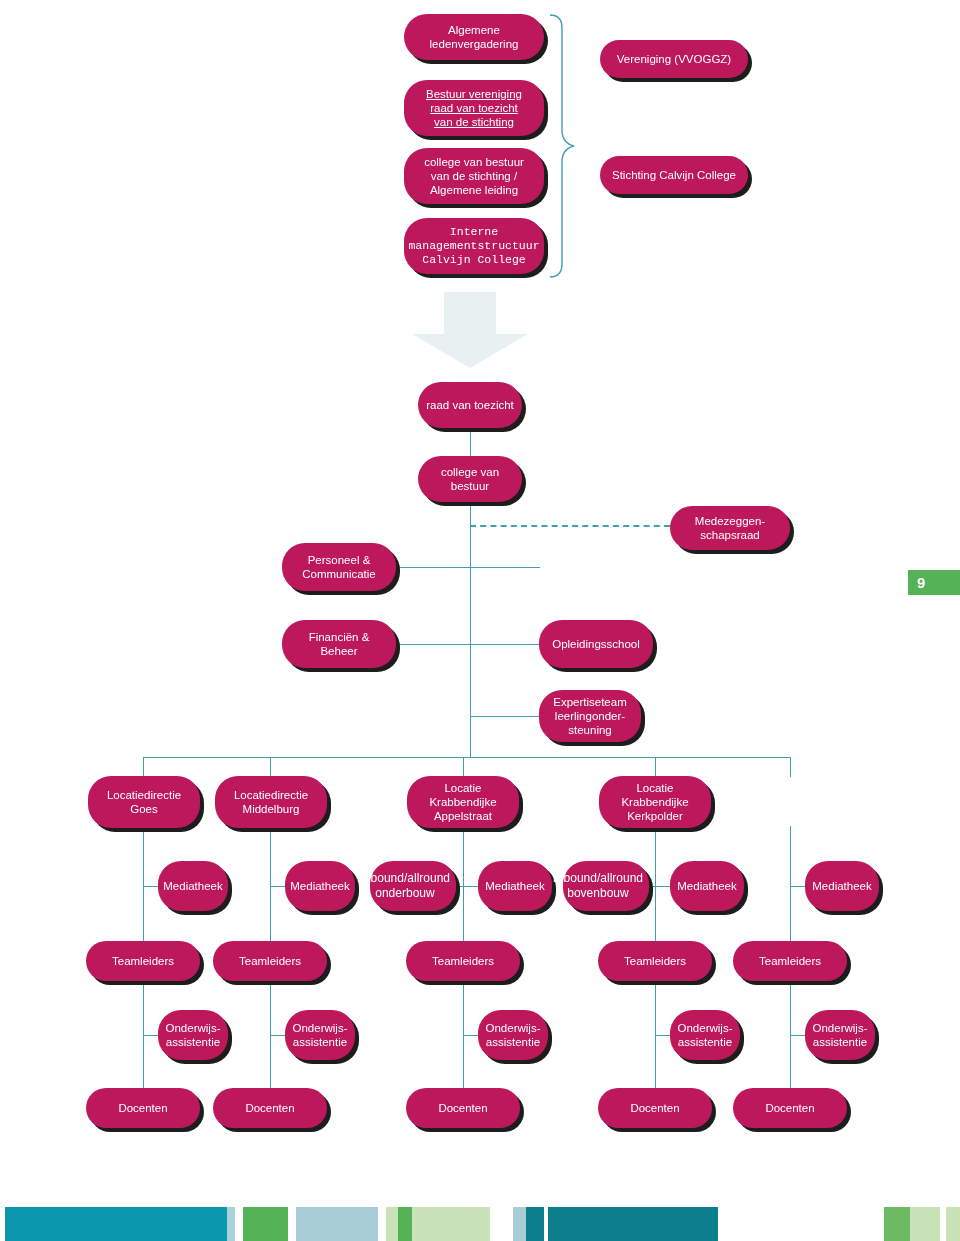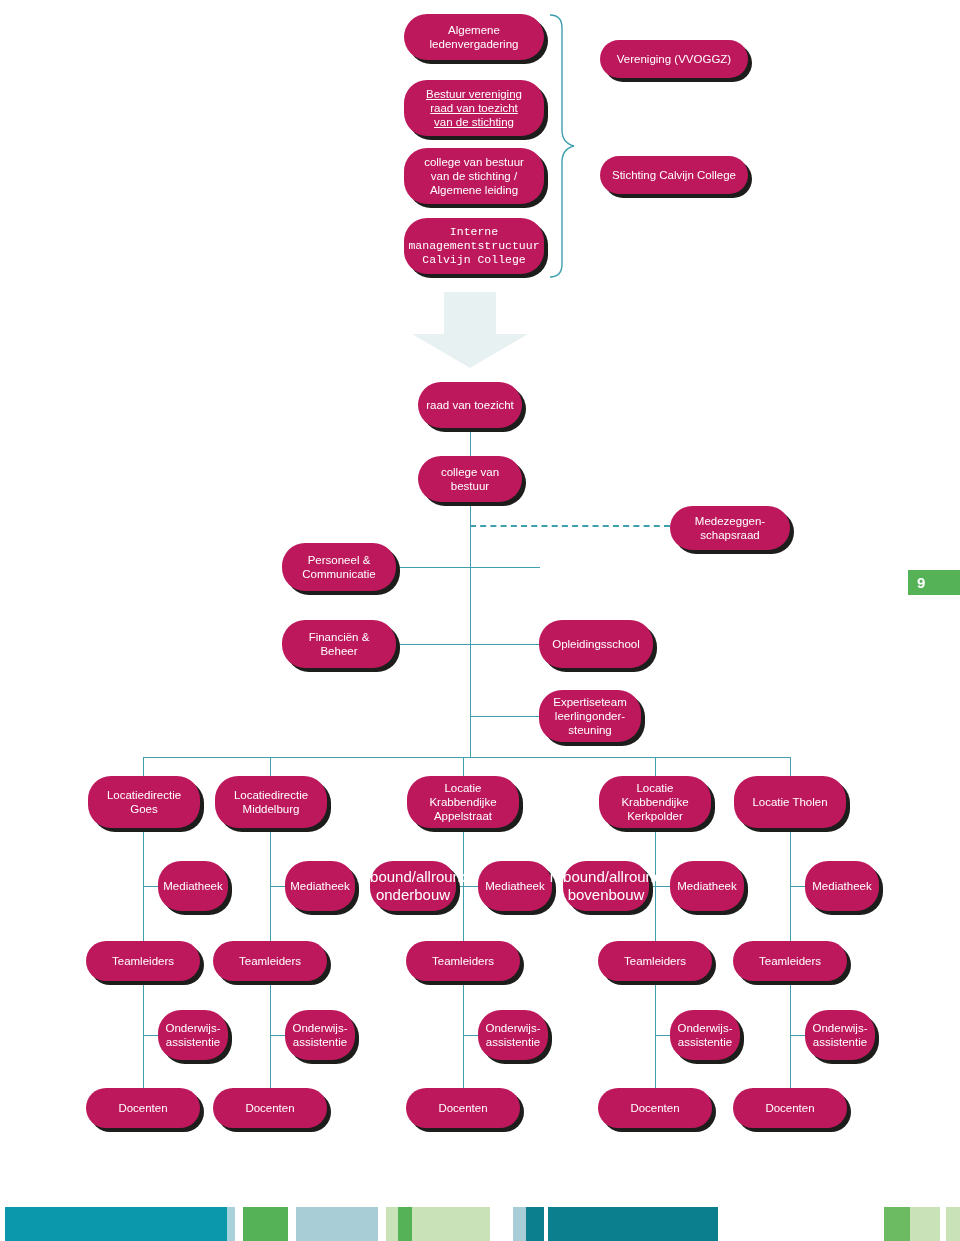--- a/index.html
+++ b/index.html
@@ -28,21 +28,21 @@
     align-items: center;
     justify-content: center;
     text-align: center;
     line-height: 1.22;
     font-size: 11.5px;
     padding: 3px 6px;
     box-shadow: 4px 4px 0 0 #1d1d1b;
     z-index: 5;
   }
   .node span { display: block; white-space: pre-line; }
-  .node.sm { font-size: 15px; }
+  .node.sm { font-size: 12px; justify-content: flex-end; }
   
   .ln {
     position: absolute;
     background: #3f9fae;
     z-index: 1;
   }
   .ln.v { width: 1px; }
   .ln.h { height: 1px; }
   .dashed {
     position: absolute;
@@ -181,23 +181,20 @@
   </div>
   <div class="node" style="left:407px; top:776px; width:112px; height:52px;">
     <span>Locatie
 Krabbendijke
 Appelstraat</span>
   </div>
   <div class="node" style="left:599px; top:776px; width:112px; height:52px;">
     <span>Locatie
 Krabbendijke
 Kerkpolder</span>
-  </div>
-  <div class="node" style="left:734px; top:776px; width:112px; height:52px;">
-    <span>Locatie Tholen</span>
   </div>
 
   <div class="ln v" style="left:143px; top:826px; height:290px;"></div>
   <div class="ln v" style="left:270px; top:826px; height:290px;"></div>
   <div class="ln v" style="left:463px; top:826px; height:290px;"></div>
   <div class="ln v" style="left:655px; top:826px; height:290px;"></div>
   <div class="ln v" style="left:790px; top:826px; height:290px;"></div>
 
   <div class="ln h" style="left:143px; top:886px; width:17px;"></div>
   <div class="node" style="left:158px; top:861px; width:70px; height:50px;">

